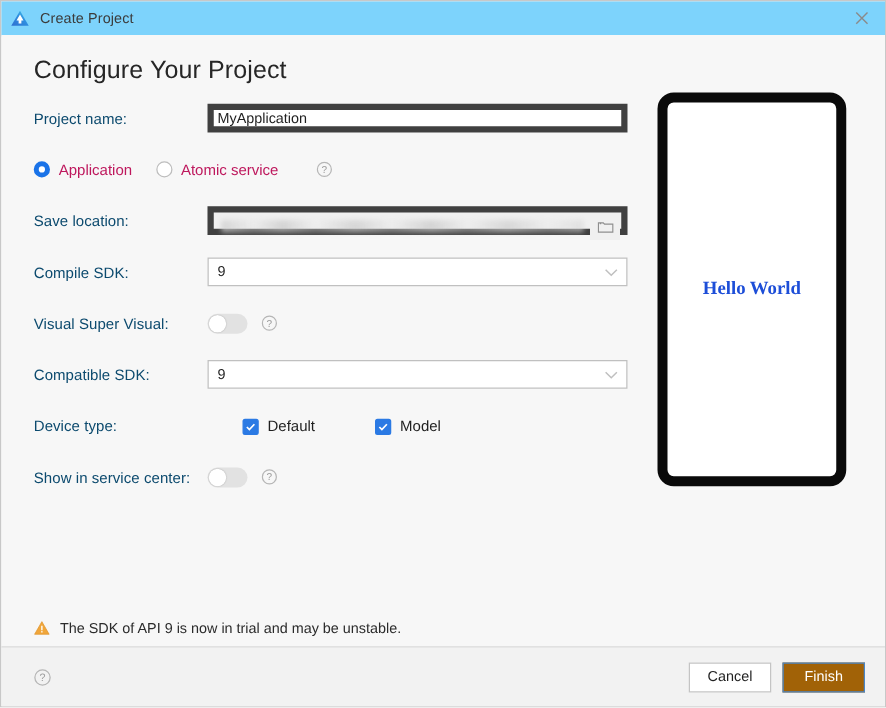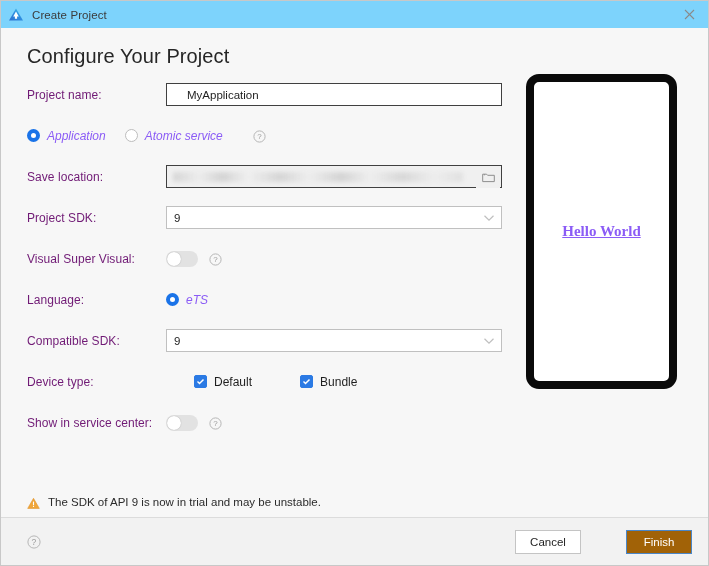--- a/index.html
+++ b/index.html
@@ -86,41 +86,41 @@
     position: relative;
     height: 23px;
     margin-bottom: 18px;
     display: flex;
     align-items: center;
   }
   .label {
     width: 139px;
     flex: none;
     font-size: 12px;
-    color: #701a75;
+    color: #0c4a6e;
     letter-spacing: .05px;
   }
   .field-area {
     position: relative;
     width: 336px;
     flex: none;
     display: flex;
     align-items: center;
     height: 23px;
   }
 
   .textinput {
     box-sizing: border-box;
     width: 336px;
     height: 23px;
-    border: 1px solid #404040;
+    border: 5px solid #404040;
     background: #ffffff;
     font-size: 11.5px;
     color: #1f1f1f;
-    padding: 0 20px;
+    padding: 0 3px;
     line-height: 21px;
     font-family: "Liberation Sans", sans-serif;
     outline: none;
   }
   .textinput.readonly {
     background: #f0f0f0;
     color: transparent;
     position: relative;
   }
   .blurbar {
@@ -198,29 +198,28 @@
     flex: none;
     margin-right: 7px;
   }
   .radio-item.on .radio-dot {
     border: 4px solid #1a73e8;
     background: #ffffff;
     box-shadow: 0 0 0 0 transparent;
   }
   .radio-label {
     font-size: 12px;
-    color: #8b5cf6;
-    font-style: italic;
+    color: #be185d;
   }
 
   
   .check-group { display: flex; align-items: center; }
   .check-item {
     display: flex;
-    align-items: flex-start;
+    align-items: flex-end;
     margin-right: 20px;
     cursor: default;
     padding-left: 28px;
   }
   .check-box {
     width: 13px;
     height: 13px;
     box-sizing: border-box;
     border: 1px solid #bdbdbd;
     background: #fff;
@@ -265,21 +264,21 @@
     margin-left: 11px;
     cursor: default;
   }
 
   
   .warning {
     position: absolute;
     left: 26px;
     top: 468px;
     display: flex;
-    align-items: flex-start;
+    align-items: center;
   }
   .warn-icon { width: 13px; height: 13px; flex: none; margin-right: 8px; }
   .warn-text { font-size: 11.5px; color: #2b2b2b; }
 
   
   .preview {
     position: absolute;
     left: 525px;
     top: 46px;
     width: 151px;
@@ -289,22 +288,21 @@
     border-radius: 13px;
     background: #ffffff;
     display: flex;
     align-items: center;
     justify-content: center;
   }
   .preview-text {
     font-family: "Liberation Serif", serif;
     font-weight: bold;
     font-size: 15px;
-    color: #8b5cf6;
-    text-decoration: underline;
+    color: #1d4ed8;
   }
 
   
   .footer {
     position: absolute;
     left: 0;
     top: 516px;
     width: 707px;
     height: 48px;
     background: #f2f2f2;
@@ -317,21 +315,20 @@
     width: 14px;
     height: 14px;
     cursor: default;
   }
   .btns {
     position: absolute;
     right: 16px;
     top: 12px;
     display: flex;
     align-items: center;
-    gap: 36px;
   }
   .btn {
     box-sizing: border-box;
     height: 24px;
     min-width: 66px;
     padding: 0 12px;
     margin-left: 9px;
     border: 1px solid #c4c4c4;
     background: #ffffff;
     font-size: 11.5px;
@@ -420,21 +417,21 @@
               <svg width="13" height="11" viewBox="0 0 13 11">
                 <path d="M0.7 2.2 L4.6 2.2 L5.6 3.3 L12.3 3.3 L12.3 9.6 L0.7 9.6 Z" fill="none" stroke="#8e8e8e" stroke-width="1"></path>
                 <path d="M2.4 3.3 L2.4 2.2" fill="none" stroke="#8e8e8e" stroke-width="1"></path>
               </svg>
             </span>
           </div>
         </div>
       </div>
 
       <div class="row">
-        <div class="label">Project SDK:</div>
+        <div class="label">Compile SDK:</div>
         <div class="field-area">
           <div class="combo">
             <span class="combo-value">9</span>
             <span class="combo-arrow">
               <svg width="12" height="8" viewBox="0 0 12 8">
                 <path d="M1.5 1.8 L6 6.2 L10.5 1.8" fill="none" stroke="#bfbfbf" stroke-width="1.2"></path>
               </svg>
             </span>
           </div>
         </div>
@@ -449,31 +446,20 @@
           </div>
           <span class="help-icon">
             <svg width="13" height="13" viewBox="0 0 13 13">
               <circle cx="6.5" cy="6.5" r="5.6" fill="none" stroke="#b6b6b6" stroke-width="1"></circle>
               <text x="6.5" y="9.4" font-size="8" fill="#9b9b9b" text-anchor="middle" font-family="Liberation Sans, sans-serif">?</text>
             </svg>
           </span>
         </div>
       </div>
 
-      <div class="row">
-        <div class="label">Language:</div>
-        <div class="field-area">
-          <div class="radio-group">
-            <div class="radio-item on">
-              <span class="radio-dot"></span>
-              <span class="radio-label">eTS</span>
-            </div>
-          </div>
-        </div>
-      </div>
 
       <div class="row">
         <div class="label">Compatible SDK:</div>
         <div class="field-area">
           <div class="combo">
             <span class="combo-value">9</span>
             <span class="combo-arrow">
               <svg width="12" height="8" viewBox="0 0 12 8">
                 <path d="M1.5 1.8 L6 6.2 L10.5 1.8" fill="none" stroke="#bfbfbf" stroke-width="1.2"></path>
               </svg>
@@ -493,21 +479,21 @@
                 </svg>
               </span>
               <span class="check-label">Default</span>
             </div>
             <div class="check-item on">
               <span class="check-box">
                 <svg width="9" height="9" viewBox="0 0 9 9">
                   <path d="M1.5 4.6 L3.5 6.6 L7.5 2.4" fill="none" stroke="#ffffff" stroke-width="1.4"></path>
                 </svg>
               </span>
-              <span class="check-label">Bundle</span>
+              <span class="check-label">Model</span>
             </div>
           </div>
         </div>
       </div>
 
       <div class="row">
         <div class="label">Show in service center:</div>
         <div class="field-area">
           <div class="toggle">
             <span class="knob"></span>

